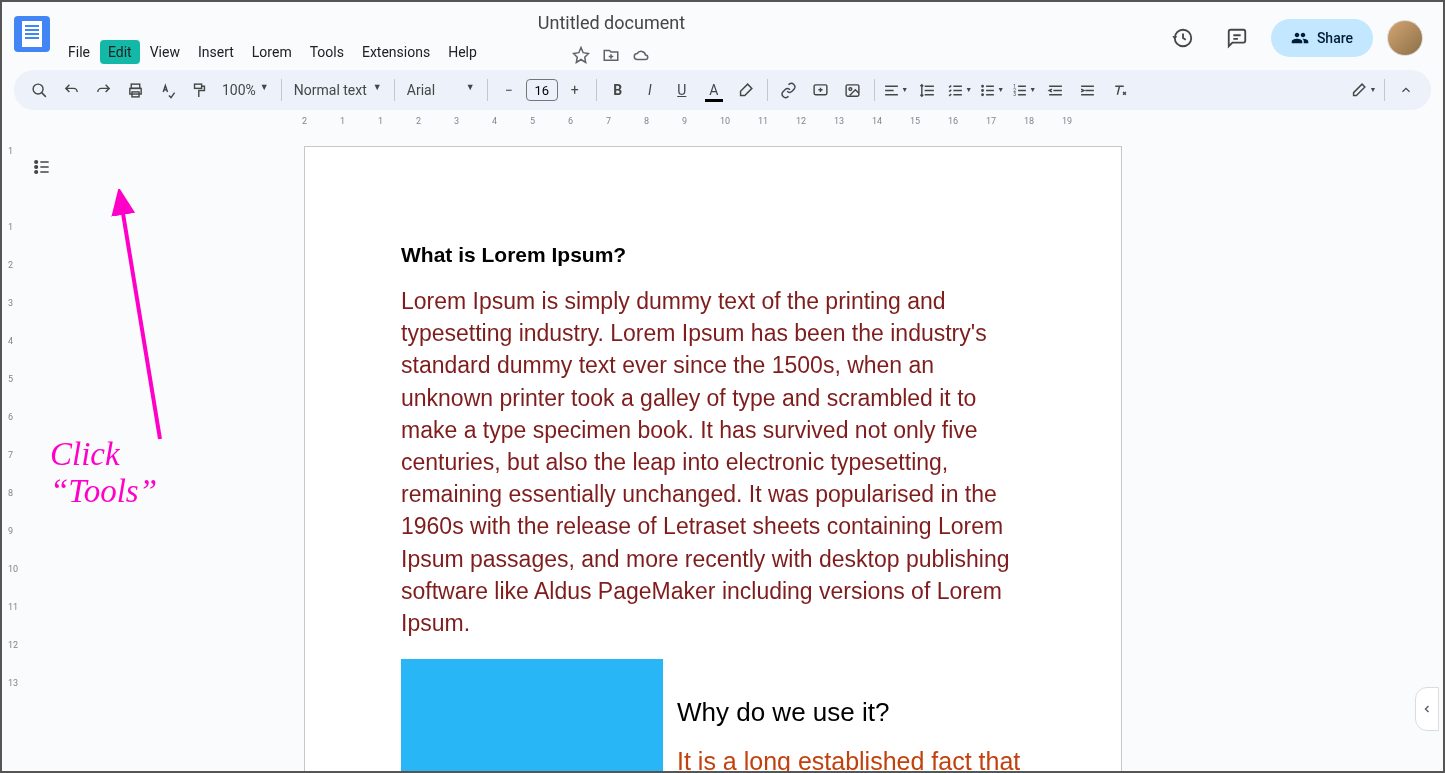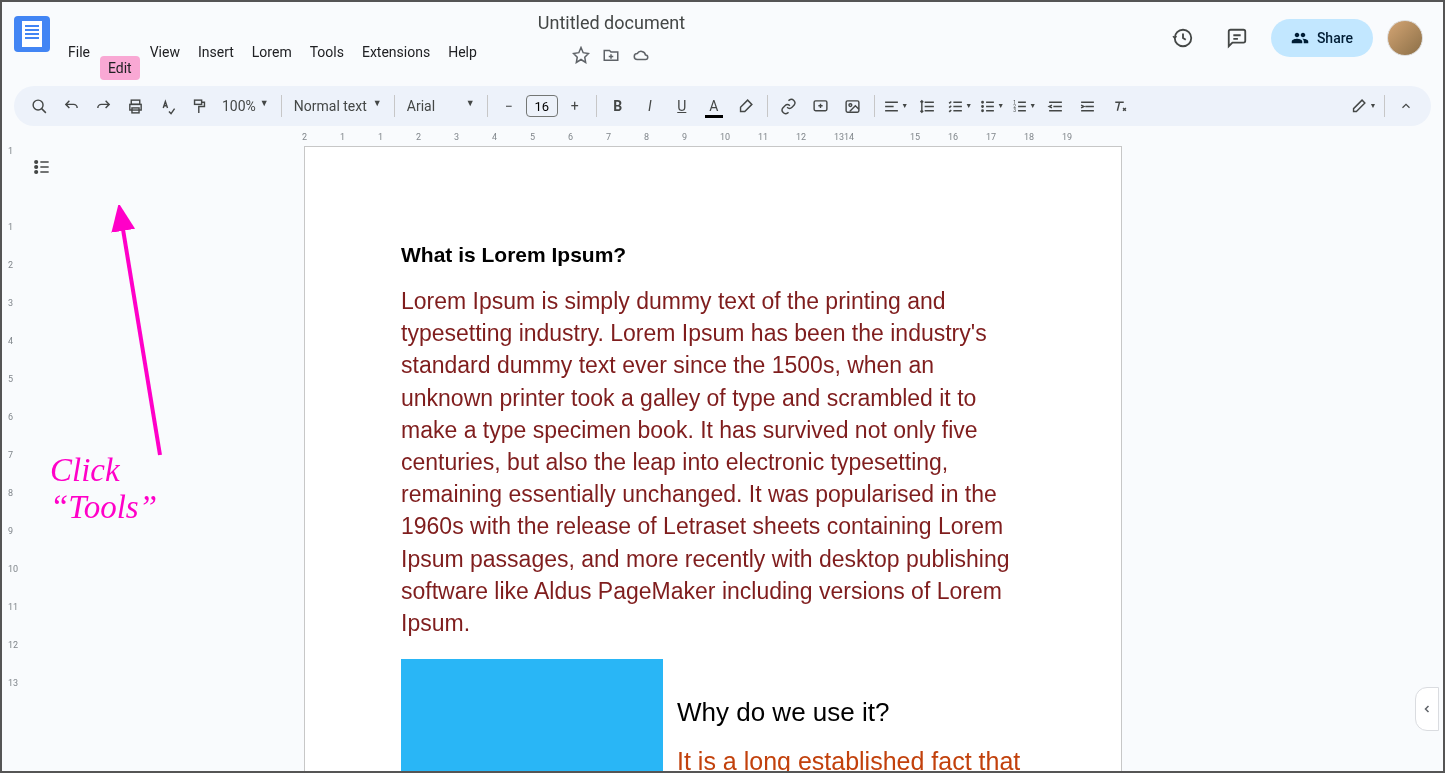--- a/index.html
+++ b/index.html
@@ -8,21 +8,21 @@
 .logo { width: 36px; height: 36px; background: #4285f4; border-radius: 4px; margin-right: 10px; display: flex; align-items: center; justify-content: center; margin-top: 6px; }
 .logo-inner { width: 20px; height: 26px; background: #fff; position: relative; }
 .logo-inner::before { content: ""; position: absolute; top: 4px; left: 3px; right: 3px; height: 2px; background: #4285f4; box-shadow: 0 4px 0 #4285f4, 0 8px 0 #4285f4, 0 12px 0 #4285f4; }
 .title-area { flex: 1; }
 .title-row { display: flex; align-items: center; gap: 10px; height: 28px; flex-direction: column; }
 .doc-title { font-size: 18px; color: #444746; padding: 2px 6px; }
 .title-icons { display: flex; gap: 10px; color: #5f6368; }
 .title-icons .ic { width: 20px; height: 20px; display: flex; align-items: center; justify-content: center; cursor: pointer; }
 .menubar { display: flex; gap: 2px; margin-top: 2px; }
 .menu-item { font-size: 14px; color: #202124; padding: 4px 8px; border-radius: 4px; cursor: pointer; }
-.menu-item.hovered { background: #f9a8d4; margin-top: 16px; }
+.menu-item.hovered { background: #14b8a6; }
 .header-right { display: flex; align-items: center; gap: 14px; padding-right: 8px; padding-top: 8px; }
 .hr-icon { width: 40px; height: 40px; border-radius: 50%; display: flex; align-items: center; justify-content: center; color: #444746; cursor: pointer; }
 .share-btn { background: #c2e7ff; border-radius: 40px; padding: 10px 20px; display: flex; align-items: center; gap: 8px; font-size: 14px; font-weight: 500; color: #001d35; cursor: pointer; }
 .avatar { width: 36px; height: 36px; border-radius: 50%; background: linear-gradient(135deg,#d4a574,#8b6f47); border: 1px solid #ddd; }
 .toolbar { margin: 6px 12px 0 12px; background: #edf2fa; border-radius: 24px; height: 40px; display: flex; align-items: center; padding: 0 10px; gap: 2px; }
 .tb-ic { width: 30px; height: 30px; display: flex; align-items: center; justify-content: center; color: #444746; cursor: pointer; border-radius: 4px; font-size: 14px; }
 .tb-sep { width: 1px; height: 22px; background: #c7c7c7; margin: 0 4px; }
 .tb-text { font-size: 14px; color: #444746; padding: 0 6px; display: flex; align-items: flex-start; gap: 4px; cursor: pointer; }
 .tb-text .caret { font-size: 9px; }
 .font-size-box { border: 1px solid #747775; border-radius: 4px; width: 32px; height: 22px; display: flex; align-items: center; justify-content: center; font-size: 13px; }
@@ -283,21 +283,21 @@
       <span class="tick" style="left: 190px;">4</span>
       <span class="tick" style="left: 228px;">5</span>
       <span class="tick" style="left: 266px;">6</span>
       <span class="tick" style="left: 304px;">7</span>
       <span class="tick" style="left: 342px;">8</span>
       <span class="tick" style="left: 380px;">9</span>
       <span class="tick" style="left: 418px;">10</span>
       <span class="tick" style="left: 456px;">11</span>
       <span class="tick" style="left: 494px;">12</span>
       <span class="tick" style="left: 532px;">13</span>
-      <span class="tick" style="left: 542px;">14</span>
+      <span class="tick" style="left: 570px;">14</span>
       <span class="tick" style="left: 608px;">15</span>
       <span class="tick" style="left: 646px;">16</span>
       <span class="tick" style="left: 684px;">17</span>
       <span class="tick" style="left: 722px;">18</span>
       <span class="tick" style="left: 760px;">19</span>
     </div>
 </div>
 
 <div class="workspace">
   <div class="ruler-v" id="ruler-v">

